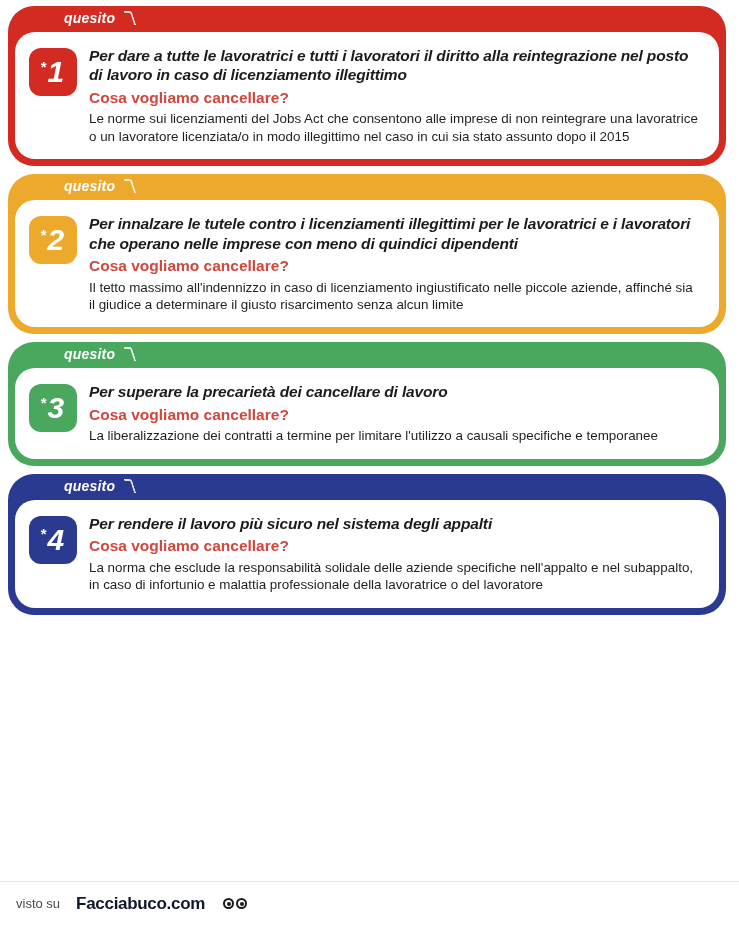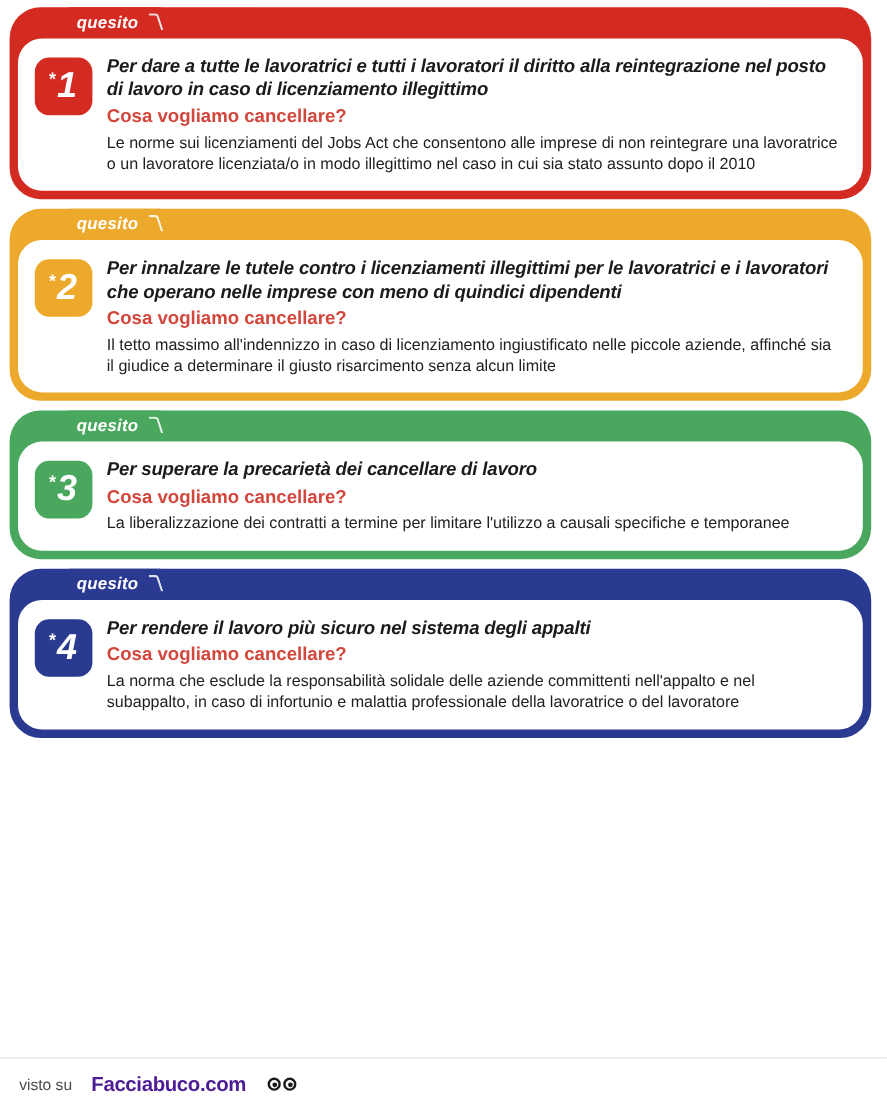--- a/index.html
+++ b/index.html
@@ -129,21 +129,21 @@
     padding-left: 16px;
     gap: 16px;
   }
   .footer-pre {
     font-size: 13px;
     color: #4a4a4a;
   }
   .footer-brand {
     font-size: 17px;
     font-weight: bold;
-    color: #4c1d95;
+    color: #0f172a;
     letter-spacing: -0.3px;
   }
   .footer-eyes {
     display: inline-flex;
     gap: 2px;
     align-items: center;
     margin-left: 2px;
   }
   .eye {
     width: 11px; height: 11px;
@@ -172,21 +172,21 @@
       <span class="tab-arrow"></span>
     </div>
     <div class="card-inner">
       <div class="num-badge" style="background:#d32a21;">
         <span class="ast">*</span>
           <span>1</span>
       </div>
       <div class="content">
         <p class="headline">Per dare a tutte le lavoratrici e tutti i lavoratori il diritto alla reintegrazione nel posto di lavoro in caso di licenziamento illegittimo</p>
         <p class="subhead">Cosa vogliamo cancellare?</p>
-        <p class="body-text">Le norme sui licenziamenti del Jobs Act che consentono alle imprese di non reintegrare una lavoratrice o un lavoratore licenziata/o in modo illegittimo nel caso in cui sia stato assunto dopo il 2010</p>
+        <p class="body-text">Le norme sui licenziamenti del Jobs Act che consentono alle imprese di non reintegrare una lavoratrice o un lavoratore licenziata/o in modo illegittimo nel caso in cui sia stato assunto dopo il 2015</p>
       </div>
     </div>
   </div>
 
   <div class="card with-tab" style="background:#eda92c;">
     <div class="tab" style="background:#eda92c;">
       <span class="tab-label">quesito</span>
       <span class="tab-arrow"></span>
     </div>
     <div class="card-inner">
@@ -226,21 +226,21 @@
       <span class="tab-arrow"></span>
     </div>
     <div class="card-inner">
       <div class="num-badge" style="background:#2a3a90;">
         <span class="ast">*</span>
           <span>4</span>
       </div>
       <div class="content">
         <p class="headline">Per rendere il lavoro più sicuro nel sistema degli appalti</p>
         <p class="subhead">Cosa vogliamo cancellare?</p>
-        <p class="body-text">La norma che esclude la responsabilità solidale delle aziende committenti nell'appalto e nel subappalto, in caso di infortunio e malattia professionale della lavoratrice o del lavoratore</p>
+        <p class="body-text">La norma che esclude la responsabilità solidale delle aziende specifiche nell'appalto e nel subappalto, in caso di infortunio e malattia professionale della lavoratrice o del lavoratore</p>
       </div>
     </div>
   </div>
 
   <div class="footer">
     <span class="footer-pre">visto su</span>
     <span class="footer-brand">Facciabuco.com</span>
     <span class="footer-eyes">
       <span class="eye"></span>
       <span class="eye"></span>

